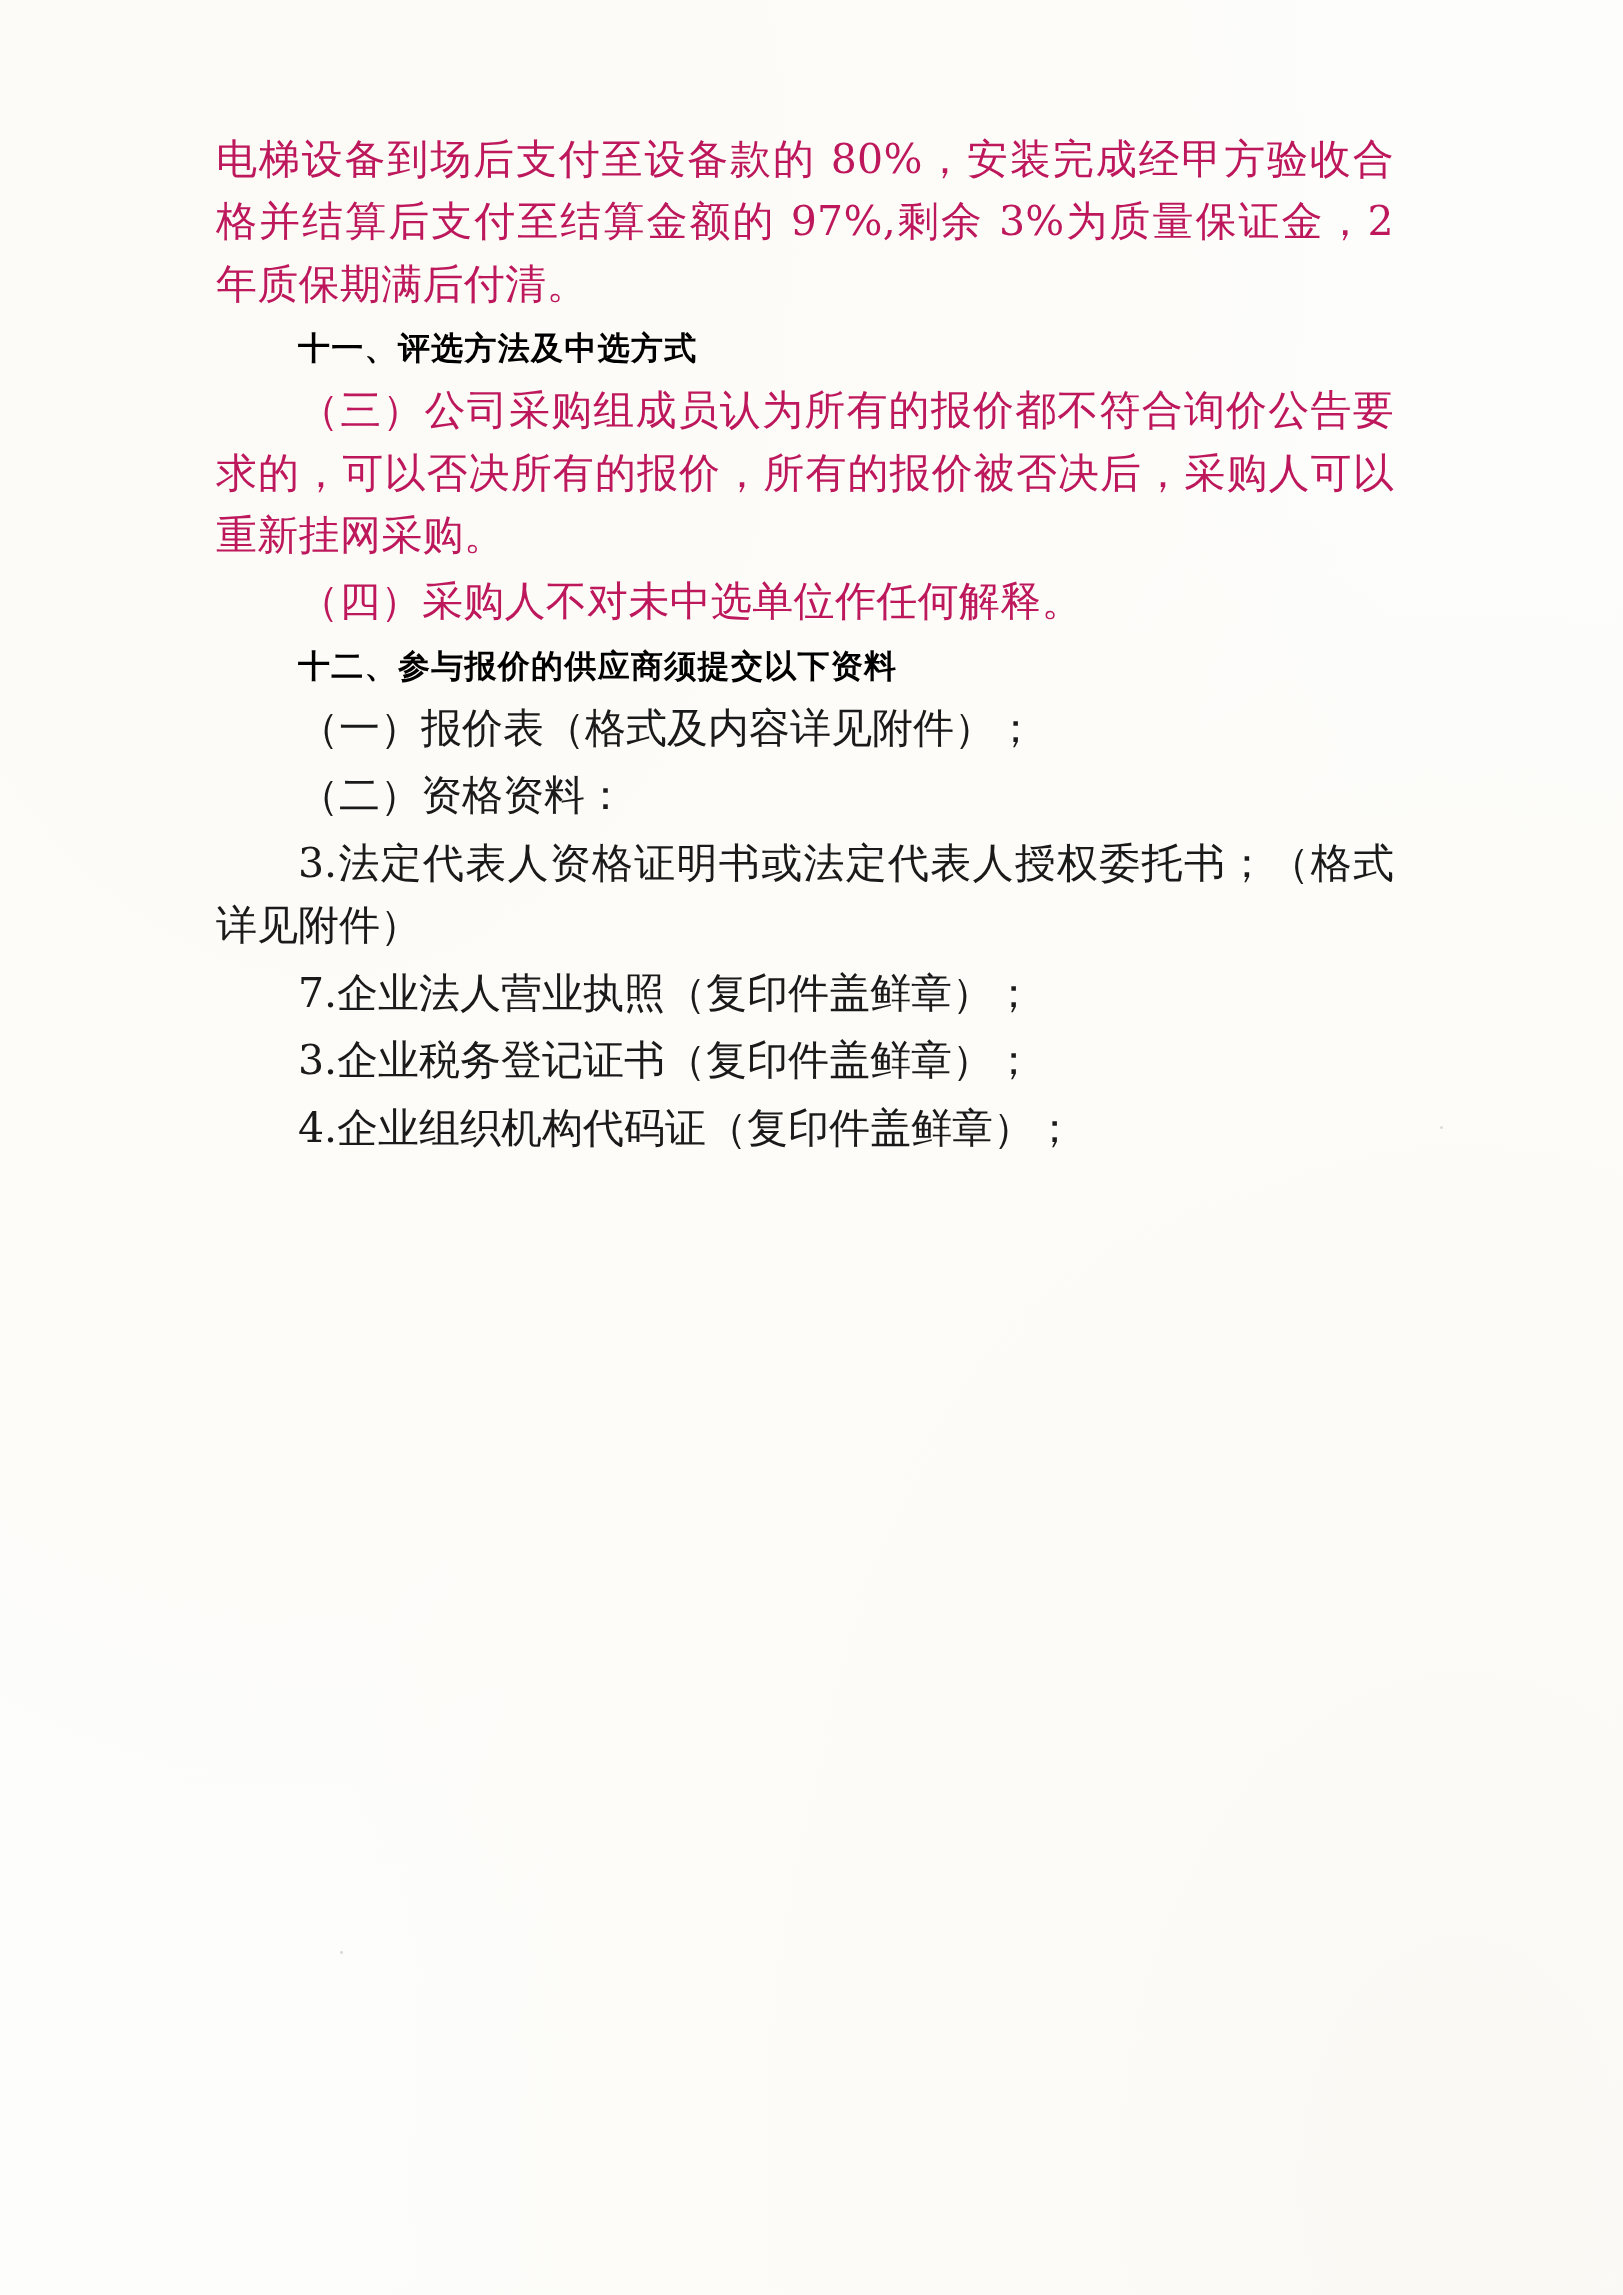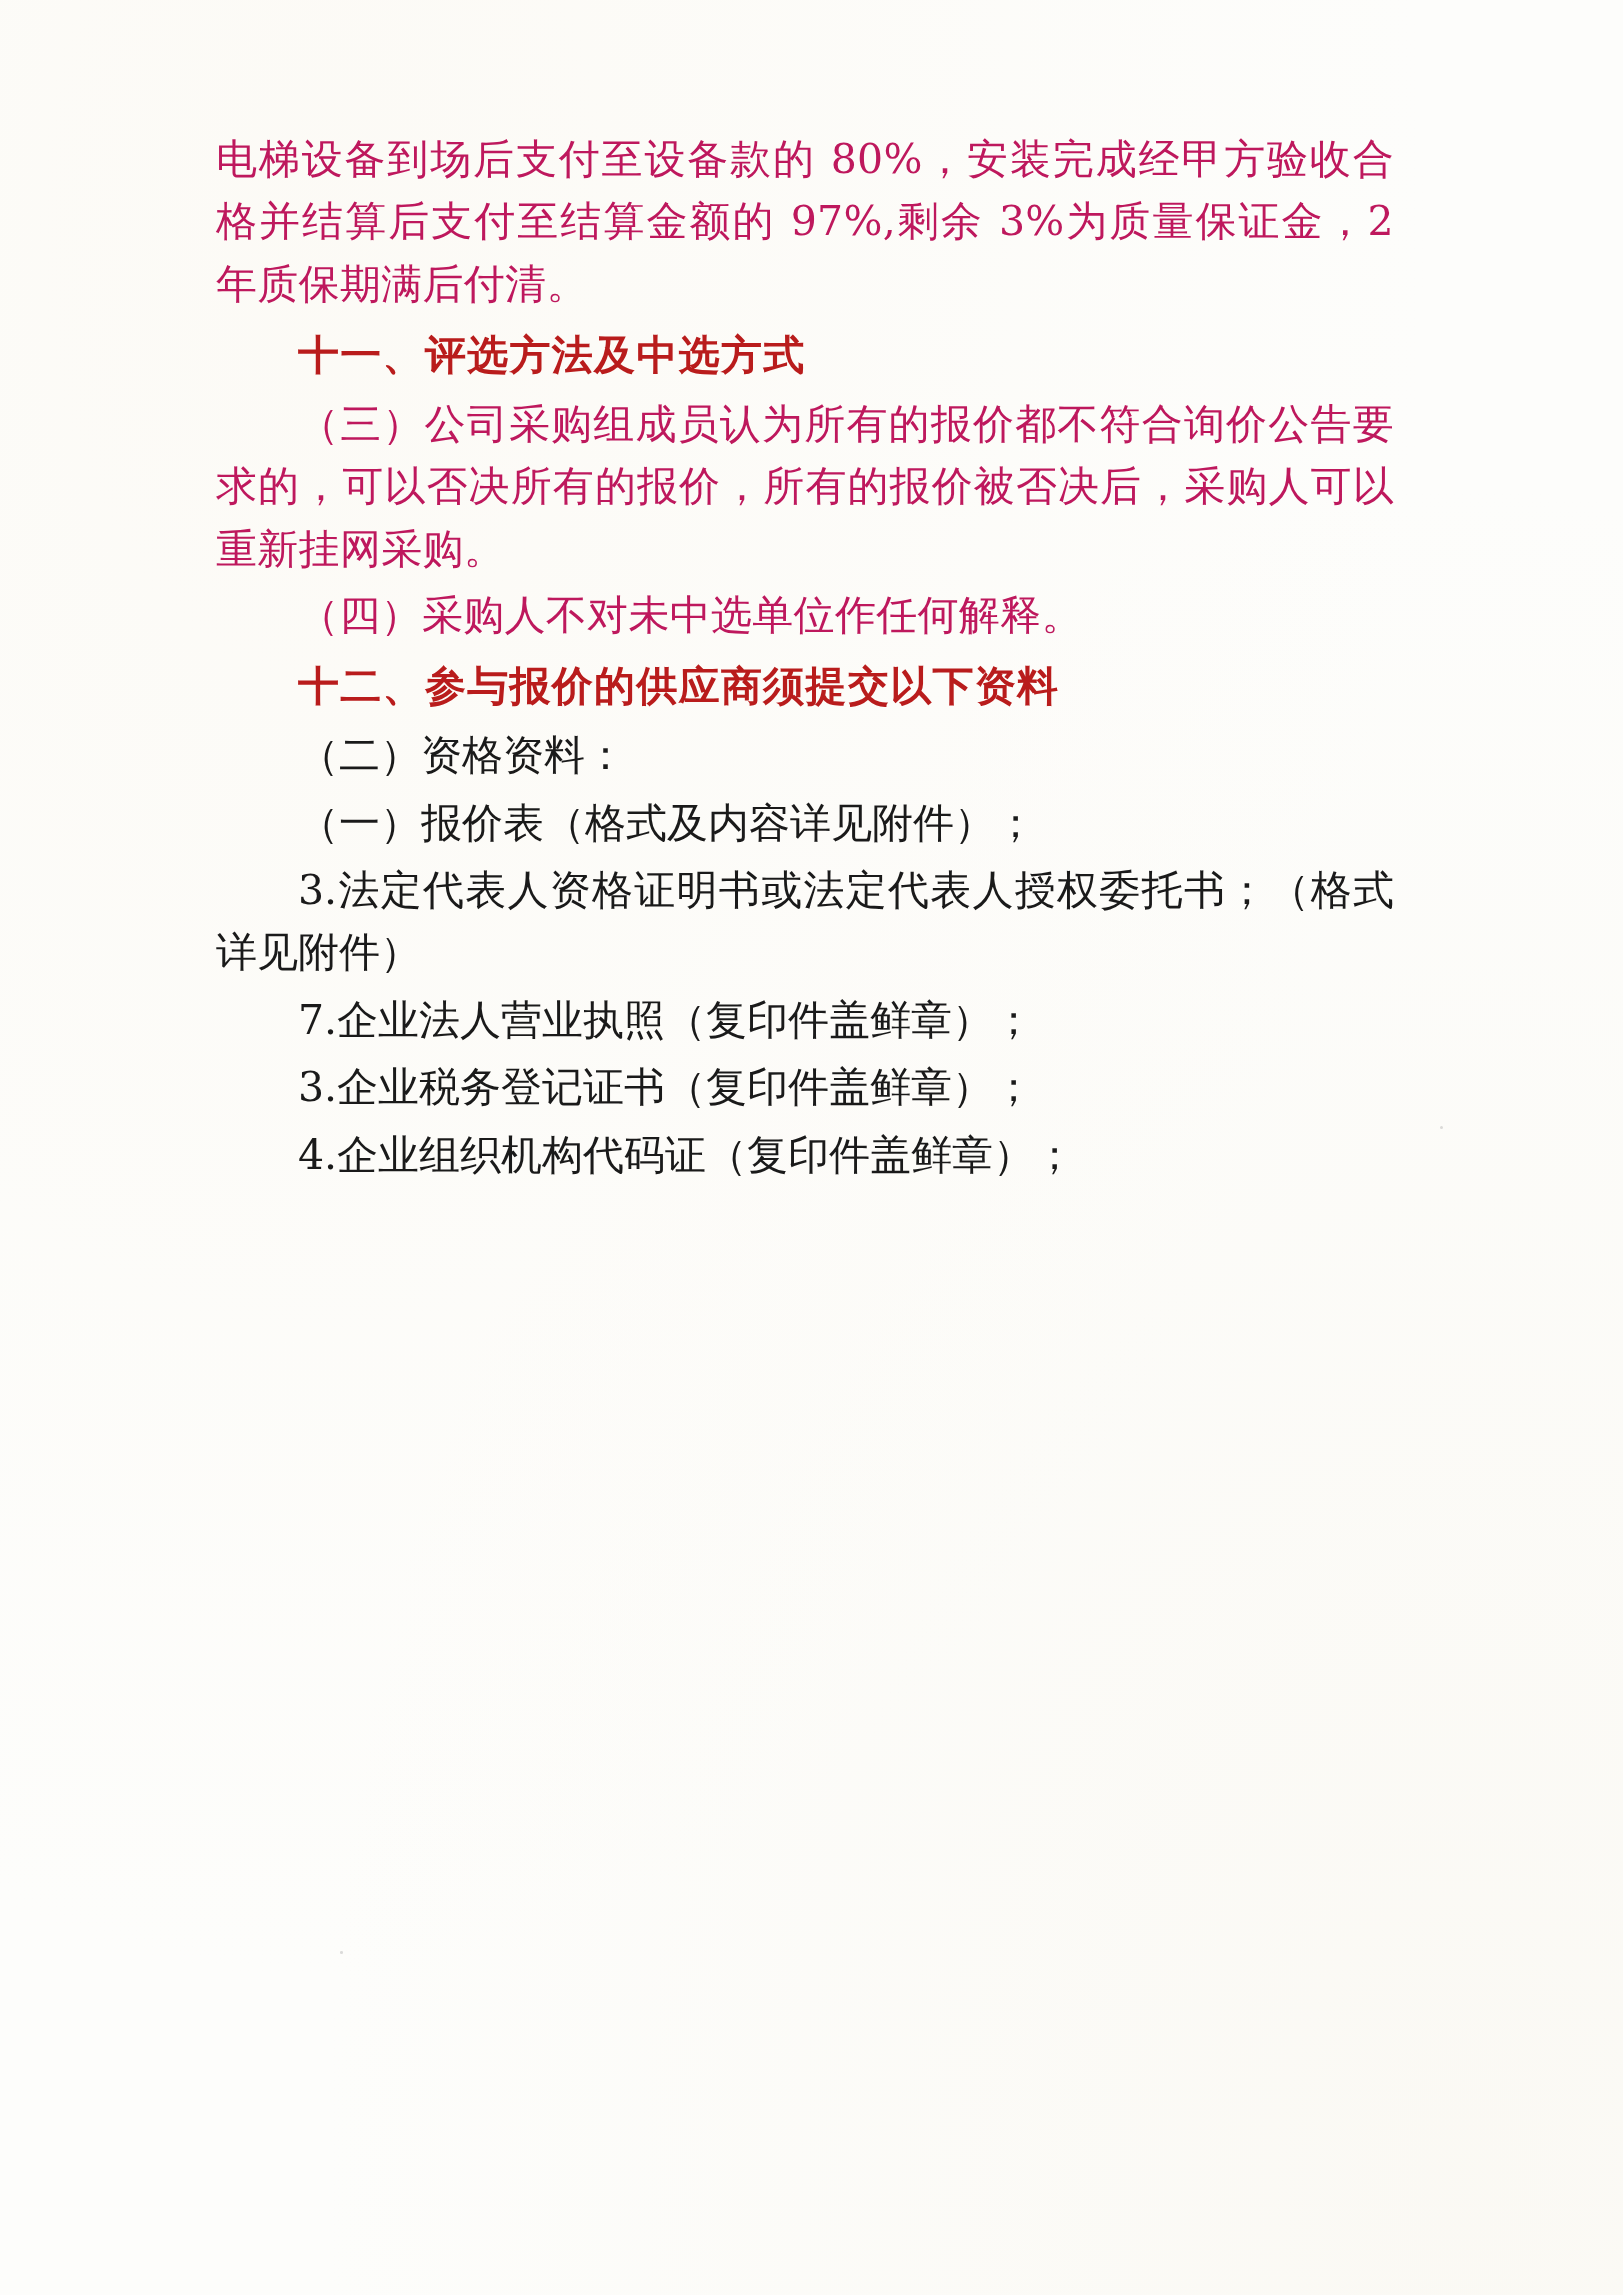--- a/index.html
+++ b/index.html
@@ -41,27 +41,27 @@
     letter-spacing: 0.3px;
     text-align: justify;
     text-justify: inter-ideograph;
     margin: 0 0 3.9px 0;
     color: #be185d;
   }
   .indent {
     text-indent: 82px;
   }
   .heading {
-    font-size: 41px;
+    font-size: 32px;
     line-height: 1.52;
     font-weight: 700;
     text-indent: 82px;
     margin: 9.2px 0 6.5px 0;
     letter-spacing: 1.3px;
-    color: #b91c1c;
+    color: #000000;
   }
   .list-line {
     font-size: 41px;
     line-height: 1.52;
     text-indent: 82px;
     margin: 0 0 5.2px 0;
     text-align: justify;
     text-justify: inter-ideograph;
   }
   
@@ -88,23 +88,23 @@
     <h2 class="heading">十一、评选方法及中选方式</h2>
 
 
 
     <p class="para indent">（三）公司采购组成员认为所有的报价都不符合询价公告要求的，可以否决所有的报价，所有的报价被否决后，采购人可以重新挂网采购。</p>
 
     <p class="para indent">（四）采购人不对未中选单位作任何解释。</p>
 
     <h2 class="heading">十二、参与报价的供应商须提交以下资料</h2>
 
+    <p class="list-line">（一）报价表（格式及内容详见附件）；</p>
+
     <p class="list-line">（二）资格资料：</p>
-
-    <p class="list-line">（一）报价表（格式及内容详见附件）；</p>
 
     <p class="list-line">3.法定代表人资格证明书或法定代表人授权委托书；（格式详见附件）</p>
 
 
     <p class="list-line">7.企业法人营业执照（复印件盖鲜章）；</p>
 
     <p class="list-line">3.企业税务登记证书（复印件盖鲜章）；</p>
 
     <p class="list-line">4.企业组织机构代码证（复印件盖鲜章）；</p>
 

